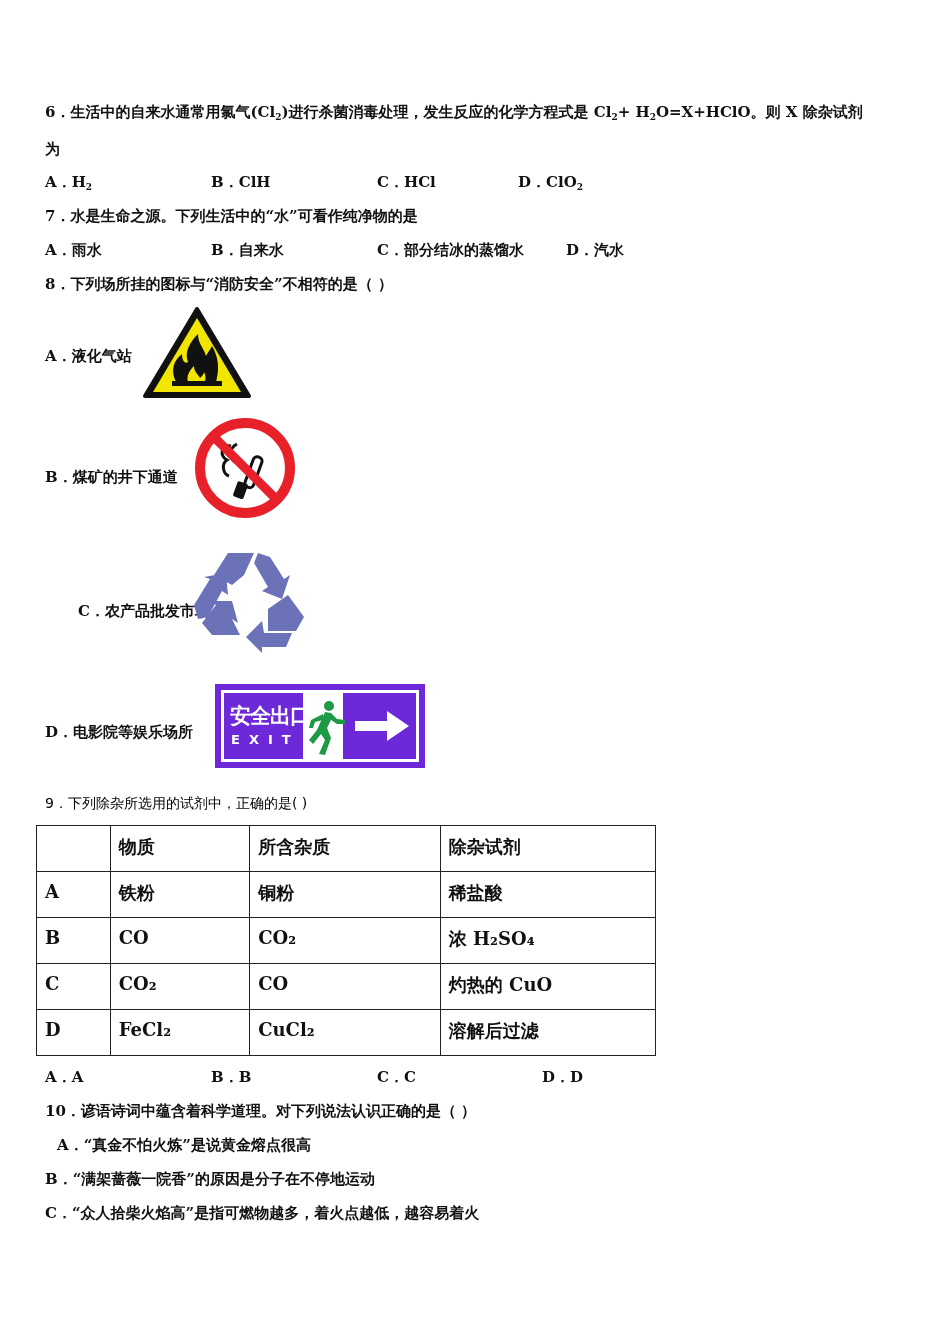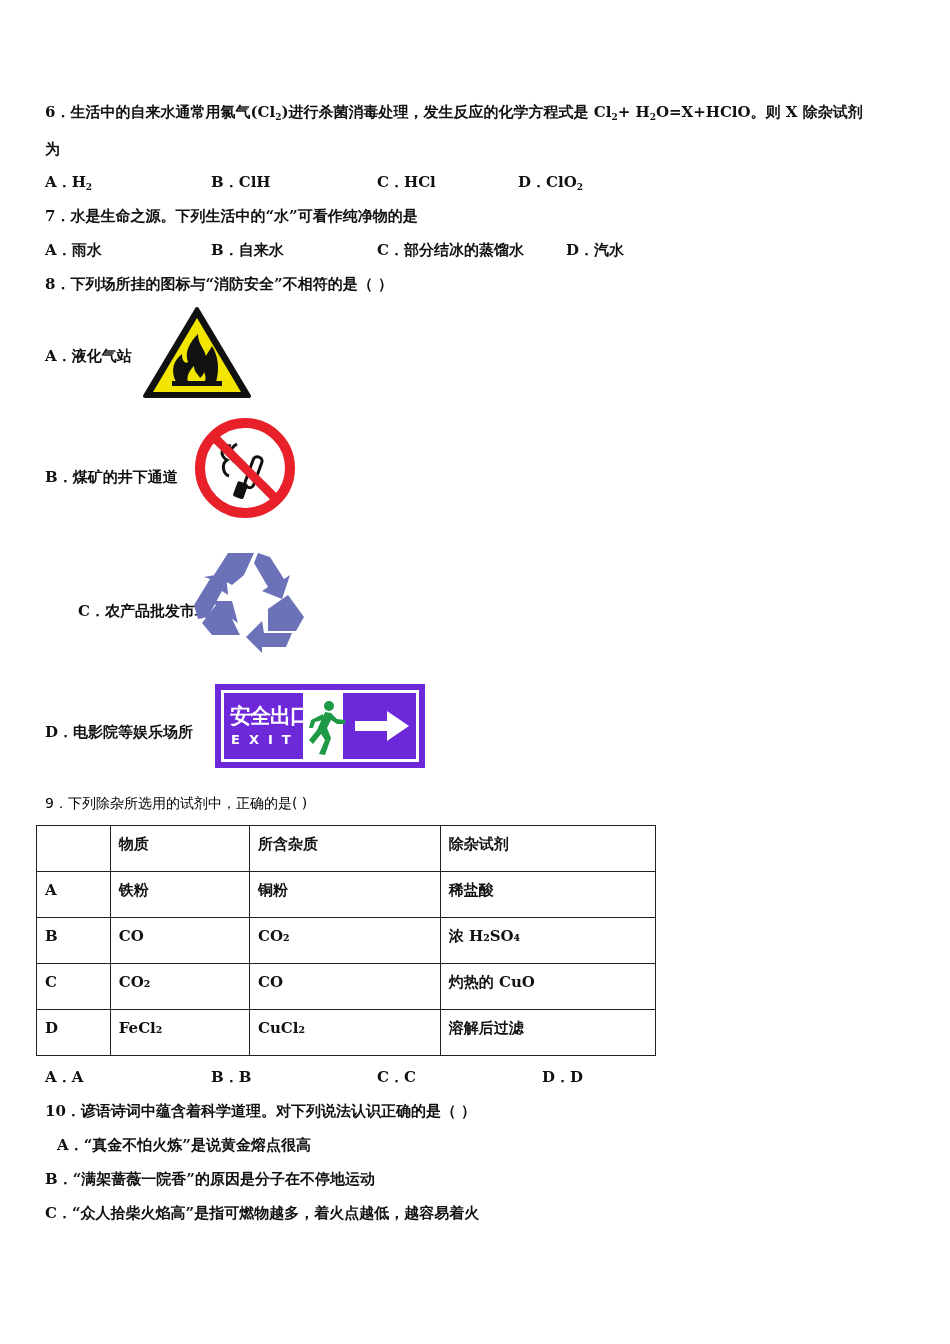--- a/index.html
+++ b/index.html
@@ -15,21 +15,21 @@
   sub { font-size: 9px; vertical-align: -3px; line-height: 0; }
   .q9 { font-weight: normal; font-family: "DejaVu Sans", "Liberation Sans", sans-serif; color: #000000; font-size: 14px; }
 
   table.purify {
     position: absolute; left: 36px; top: 825px;
     width: 620px; border-collapse: collapse;
   }
   table.purify td {
     border: 1.5px solid #222; height: 46px; padding: 0 8px;
     vertical-align: top; padding-top: 9px; box-sizing: border-box;
-    font-size: 15px;
+    font-size: 18px;
   }
   .c0 { width: 77px; } .c1 { width: 145px; } .c2 { width: 200px; } .c3 { width: 226px; }
 
   .icon { position: absolute; }
 </style>
 </head>
 <body>
 
 <div class="line" style="left:45px; top:102px;">
   <span>6．</span><span>生活中的自来水通常用氯气(Cl</span><sub>2</sub><span>)进行杀菌消毒处理，发生反应的化学方程式是 Cl</span><sub>2</sub><span>+ H</span><sub>2</sub><span>O=X+HClO。则 X 除杂试剂</span>

